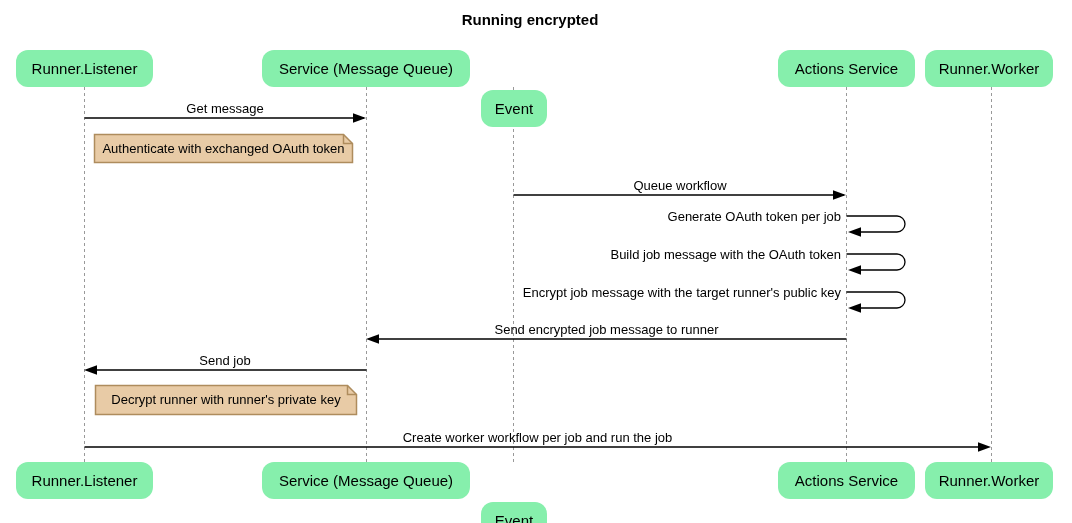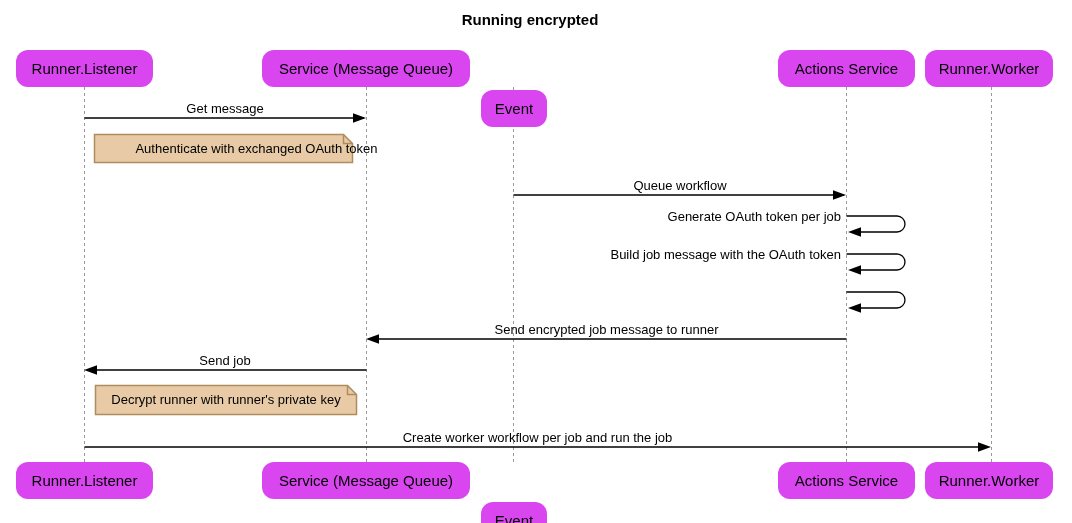--- a/index.html
+++ b/index.html
@@ -19,21 +19,21 @@
     width: 1060px;
     text-align: center;
     font-size: 15px;
     font-weight: bold;
   }
   .participant {
     position: absolute;
     height: 37px;
     line-height: 37px;
     text-align: center;
-    background: #d946ef;
+    background: #86efac;
     border-radius: 12px;
     font-size: 15px;
     white-space: nowrap;
   }
   .top    { top: 50px; }
   .bottom { top: 462px; }
   .p1 { left: 16px;  width: 137px; }
   .p2 { left: 262px; width: 208px; }
   .p3 { left: 481px; width: 66px; margin-top: 40px;  }
   .p4 { left: 778px; width: 137px; }
@@ -53,21 +53,21 @@
   .m5 { left: 450px; width: 391px; top: 285px; }
   .m6 { left: 366px; width: 481px; top: 322px; }
   .m7 { left: 84px;  width: 282px; top: 353px; }
   .m8 { left: 84px;  width: 907px; top: 430px; }
   .note-label {
     position: absolute;
     font-size: 13px;
     text-align: center;
     white-space: nowrap;
   }
-  .n1 { left: 94px; top: 134px; width: 259px; height: 23px; line-height: 29px; margin-left: 33px; }
+  .n1 { left: 94px; top: 134px; width: 259px; height: 23px; line-height: 29px; }
   .n2 { left: 95px; top: 385px; width: 262px; height: 30px; line-height: 30px; }
 </style>
 </head>
 <body>
 
 <div class="stage">
 
   <svg class="layer" width="1072" height="523" viewBox="0 0 1072 523">
 
     <g stroke="#999999" stroke-width="1" stroke-dasharray="3,3">
@@ -125,20 +125,21 @@
   <div class="participant bottom p1">Runner.Listener</div>
   <div class="participant bottom p2">Service (Message Queue)</div>
   <div class="participant bottom p3">Event</div>
   <div class="participant bottom p4">Actions Service</div>
   <div class="participant bottom p5">Runner.Worker</div>
 
   <div class="msg center m1">Get message</div>
   <div class="msg center m2">Queue workflow</div>
   <div class="msg selfmsg m3">Generate OAuth token per job</div>
   <div class="msg selfmsg m4">Build job message with the OAuth token</div>
+  <div class="msg selfmsg m5">Encrypt job message with the target runner's public key</div>
   <div class="msg center m6">Send encrypted job message to runner</div>
   <div class="msg center m7">Send job</div>
   <div class="msg center m8">Create worker workflow per job and run the job</div>
 
   <div class="note-label n1">Authenticate with exchanged OAuth token</div>
   <div class="note-label n2">Decrypt runner with runner's private key</div>
 
 </div>
 
 </body></html>

